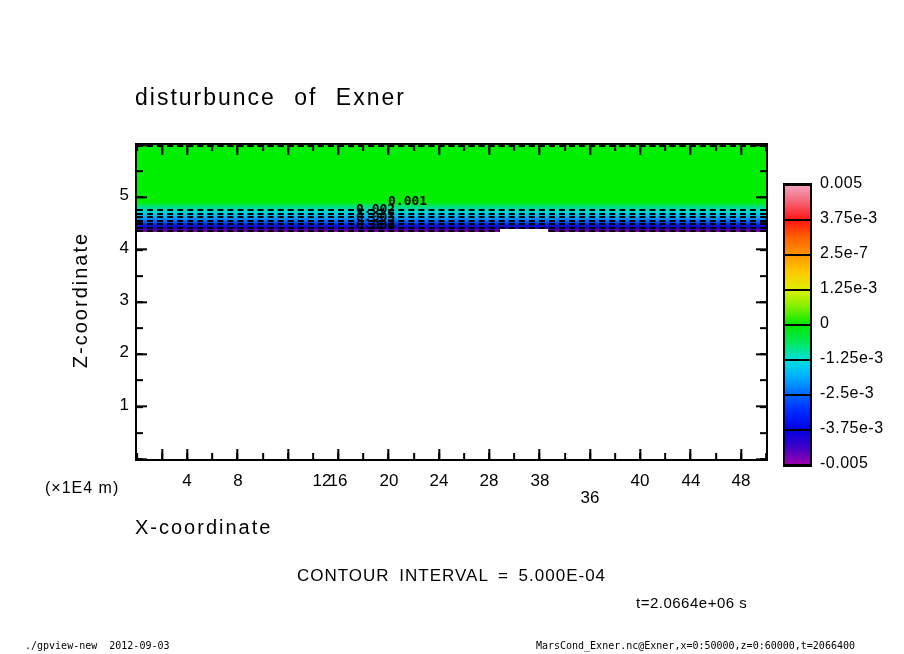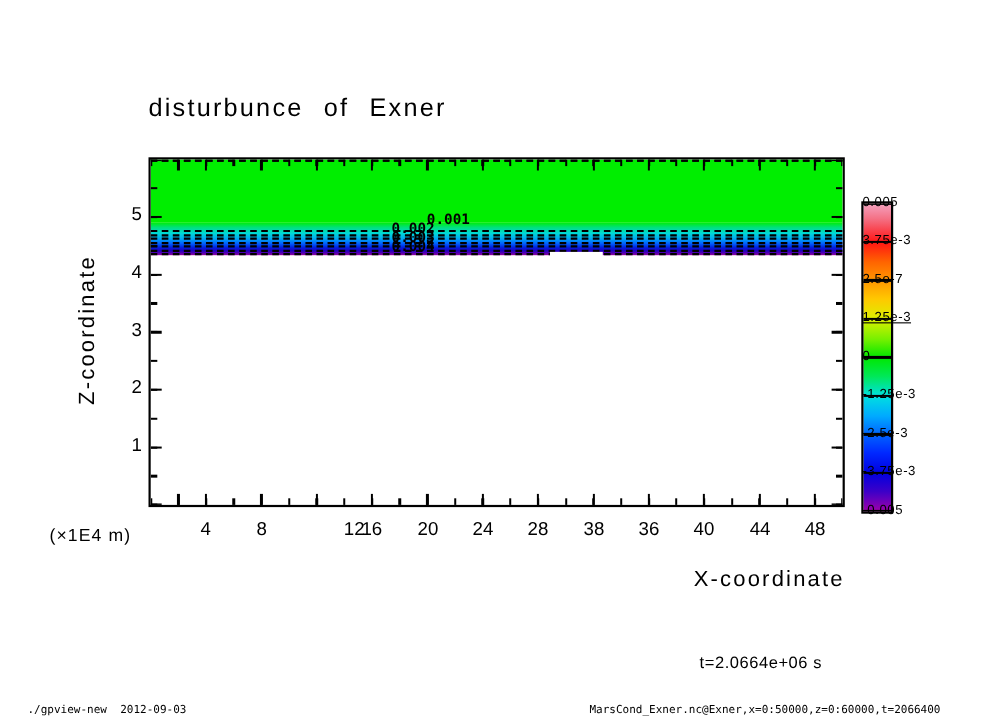--- a/index.html
+++ b/index.html
@@ -58,21 +58,21 @@
   .unit{font-size:16px;letter-spacing:1px;}
   
   #cbar{left:783px;top:183px;width:25px;height:280px;border:2px solid #000;
     background:linear-gradient(to bottom,
       #f4a2c0 0%,#f47084 5%,#ff1414 12.5%,#ff6400 19%,#ff9600 25%,#ffc800 31%,
       #dcf000 37.5%,#78f000 44%,#00e800 50%,#00e856 56%,#00e0e0 62.5%,
       #00aaff 69%,#0064ff 75%,#0028ff 81%,#0000e0 87.5%,#3c00c8 93.5%,#a000aa 100%);}
   #cbar-sep{left:0;top:0;width:25px;height:280px;
     background:repeating-linear-gradient(180deg,#000 0 2px,transparent 2px 35px);
     background-position:0 34px;}
-  .cbl{left:784px;font-size:12px;transform:translateY(-50%);letter-spacing:0.5px;}
+  .cbl{left:820px;font-size:16px;transform:translateY(-50%);letter-spacing:0.5px;}
   
   .annot{letter-spacing:1px;word-spacing:4px;}
   .footer{font-family:"DejaVu Sans Mono",monospace;font-size:10px;white-space:pre;}
 </style>
 </head>
 <body>
 
 <div id="canvas">
 
   <div class="abs title">disturbunce of Exner</div>
@@ -111,40 +111,41 @@
   <div class="abs ytick" style="top:405px;">1</div>
 
   <div class="abs xtick" style="left:187px;">4</div>
   <div class="abs xtick" style="left:238px;">8</div>
   <div class="abs xtick" style="left:288px;margin-left:34px;">12</div>
   <div class="abs xtick" style="left:338px;">16</div>
   <div class="abs xtick" style="left:389px;">20</div>
   <div class="abs xtick" style="left:439px;">24</div>
   <div class="abs xtick" style="left:489px;">28</div>
   <div class="abs xtick" style="left:540px;">38</div>
-  <div class="abs xtick" style="left:590px;">36</div>
+  <div class="abs xtick" style="left:590px;margin-top:17px;">36</div>
   <div class="abs xtick" style="left:640px;">40</div>
   <div class="abs xtick" style="left:691px;">44</div>
   <div class="abs xtick" style="left:741px;">48</div>
 
   <div class="abs axlabel" style="left:80px;top:300px;transform:translate(-50%,-50%) rotate(-90deg);white-space:nowrap;">Z-coordinate</div>
   <div class="abs unit" style="left:45px;top:479px;">(×1E4 m)</div>
-  <div class="abs axlabel" style="left:135px;top:516px;width:633px;text-align:right;">X-coordinate</div>
+  <div class="abs axlabel" style="left:135px;top:516px;width:633px;text-align:left;">X-coordinate</div>
 
   <div id="cbar" class="abs">
     <div id="cbar-sep" class="abs"></div>
   </div>
   <div class="abs cbl" style="top:183px;">0.005</div>
   <div class="abs cbl" style="top:218px;">3.75e-3</div>
   <div class="abs cbl" style="top:253px;">2.5e-7</div>
-  <div class="abs cbl" style="top:288px;text-decoration:underline;">1.25e-3</div>
+  <div class="abs cbl" style="top:288px;">1.25e-3</div>
   <div class="abs cbl" style="top:323px;">0</div>
   <div class="abs cbl" style="top:358px;">-1.25e-3</div>
   <div class="abs cbl" style="top:393px;">-2.5e-3</div>
   <div class="abs cbl" style="top:428px;">-3.75e-3</div>
   <div class="abs cbl" style="top:463px;">-0.005</div>
 
+  <div class="abs annot" style="left:135px;top:566px;width:633px;text-align:center;font-size:17px;">CONTOUR INTERVAL = 5.000E-04</div>
   <div class="abs" style="left:636px;top:594px;font-size:15px;letter-spacing:0.5px;">t=2.0664e+06 s</div>
 
   <div class="abs footer" style="left:25px;top:640px;">./gpview-new  2012-09-03</div>
   <div class="abs footer" style="right:49px;top:640px;">MarsCond_Exner.nc@Exner,x=0:50000,z=0:60000,t=2066400</div>
 
 </div>
 
 </body></html>

